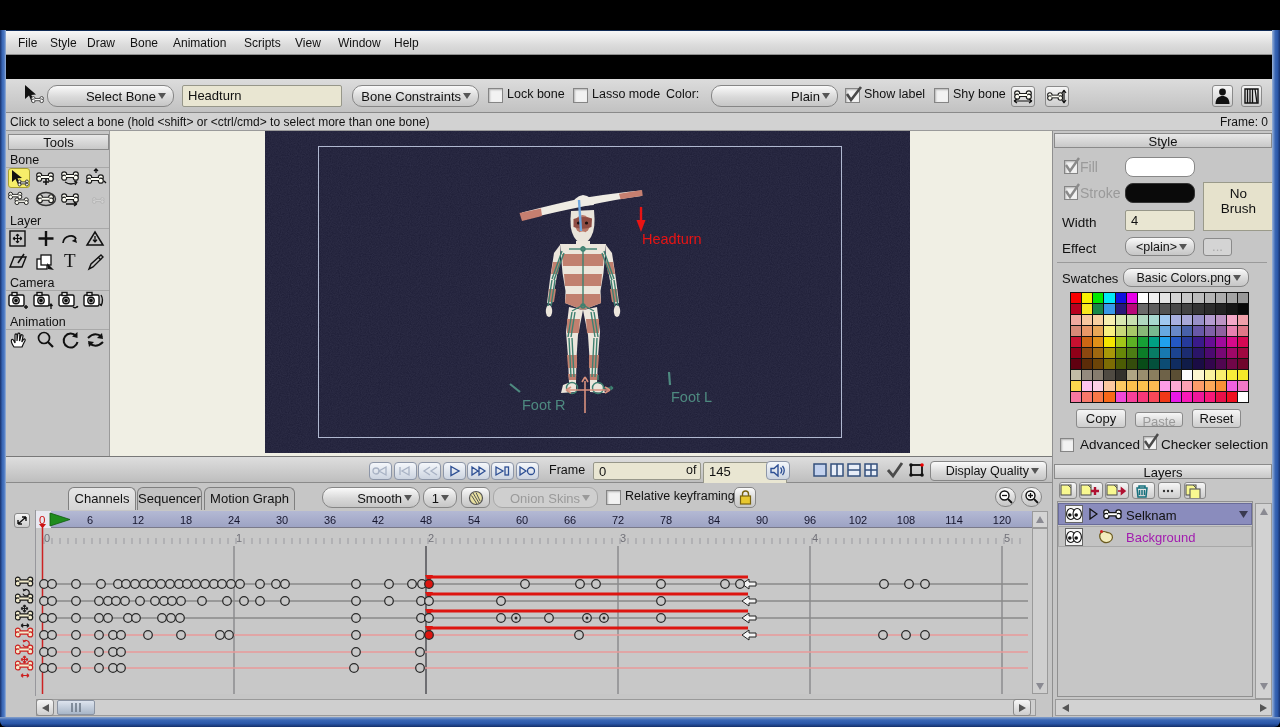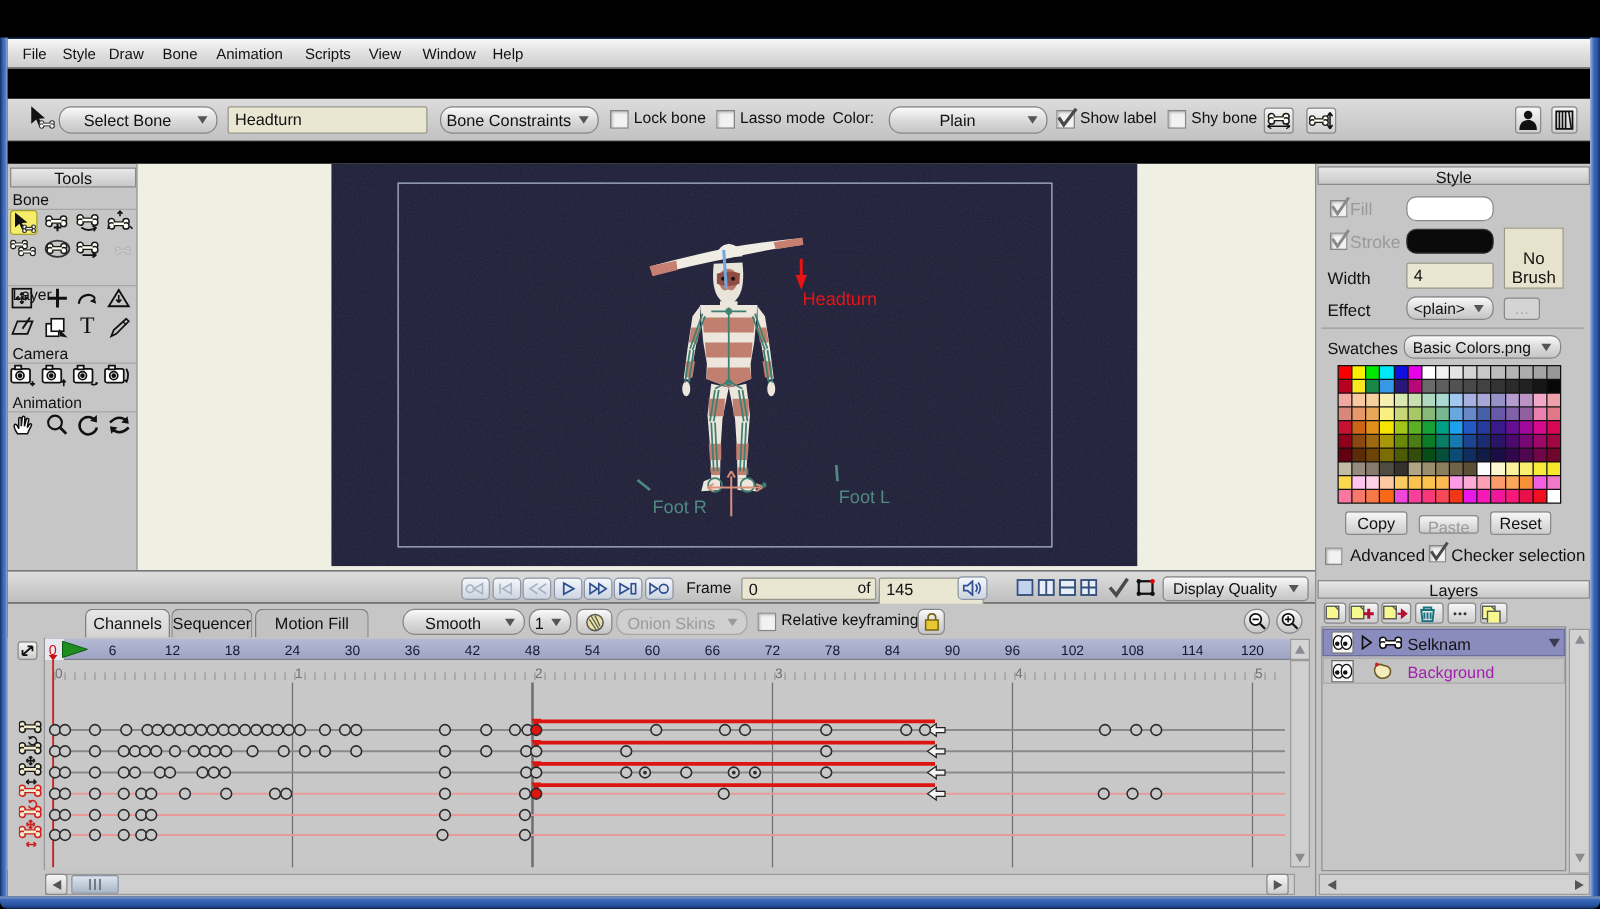--- a/index.html
+++ b/index.html
@@ -12,21 +12,21 @@
 .cb{height:18px;border:1px solid #12274a;border-top:none;position:relative}
 .cb.mn{width:29px;border-radius:0 0 0 5px;background:linear-gradient(#dce6f4 0%,#b4c6de 45%,#718cb0 52%,#5c7ca8 78%,#7e98ba 100%)}
 .cb.mx{width:27px;border-left:none;border-right:none;background:linear-gradient(#dce6f4 0%,#b4c6de 45%,#718cb0 52%,#5c7ca8 78%,#7e98ba 100%)}
 .cb.cl{width:47px;border-radius:0 0 5px 0;background:linear-gradient(#e8a88e 0%,#cc6e48 40%,#a83410 52%,#b44518 78%,#8e2e0c 100%)}
 #menubar{position:absolute;left:6px;top:30px;width:1268px;height:25px;background:linear-gradient(#f7f7f7,#dcdcdc 60%,#cfcfcf);border-top:1px solid #0f2a55;border-bottom:1px solid #8f8f8f}
 #menubar span{position:absolute;top:5px;font-size:12px;color:#111}
 #tabrow{position:absolute;left:6px;top:56px;width:1268px;height:23px;background:#bcbcbc}
 #tab1{position:absolute;left:3px;top:1px;width:119px;height:22px;background:linear-gradient(#e2e2e2,#d2d2d2);border:1px solid #777;border-bottom:none;border-radius:7px 7px 0 0;text-align:center;font-size:12.5px;color:#111;padding-top:4px}
 #toolbar{position:absolute;left:6px;top:79px;width:1268px;height:34px;background:linear-gradient(#dcdcdc,#c2c2c2);border-bottom:1px solid #8a8a8a}
 #statusbar{position:absolute;left:6px;top:113px;width:1268px;height:18px;background:#d2d2d2;border-bottom:1px solid #9a9a9a;font-size:12px;color:#111}
-.ddbtn{position:absolute;border:1px solid #868686;border-radius:10px;background:linear-gradient(#fafafa,#d9d9d9 55%,#c6c6c6);font-size:12.5px;color:#111;text-align:center;padding-right:17px}
+.ddbtn{position:absolute;border:1px solid #868686;border-radius:10px;background:linear-gradient(#fafafa,#d9d9d9 55%,#c6c6c6);font-size:12.5px;color:#111;text-align:right;padding-right:17px}
 .ddbtn .ar{position:absolute;right:7px;top:50%;margin-top:-3px;width:0;height:0;border:4.5px solid transparent;border-top:6.5px solid #555;border-bottom:none}
 .tfield{position:absolute;background:#e9e6d2;border:1px solid #97978a;border-radius:2px;font-size:13px;color:#111;padding:2px 0 0 5px}
 .cbx{position:absolute;width:15px;height:15px;background:#f2f2f2;border:1px solid #858585;box-shadow:inset 1px 1px 2px rgba(0,0,0,.25)}
 .cklbl{position:absolute;font-size:12.5px;color:#111}
 #toolspanel{position:absolute;left:6px;top:131px;width:104px;height:325px;background:#c6c6c6;border-right:1px solid #9a9a9a}
 .phead{background:linear-gradient(#e8e8e8,#c8c8c8);border:1px solid #8a8a8a;text-align:center;font-size:13px;color:#111}
 .seclbl{position:absolute;left:4px;font-size:12.5px;color:#111}
 .secline{position:absolute;left:0px;width:103px;border-top:1px solid #a8a8a8}
 #workspace{position:absolute;left:110px;top:131px;width:942px;height:325px;background:#f0efe4}
 #playbar{position:absolute;left:6px;top:456px;width:1046px;height:27px;background:linear-gradient(#dedede,#bebebe);border-top:1px solid #787878;border-bottom:1px solid #8a8a8a}
@@ -116,20 +116,24 @@
 <svg class="abs" style="left:1208px;top:8px" width="17" height="18" viewBox="0 0 17 18">
         <circle cx="8.5" cy="5" r="3.4" fill="#111"></circle>
         <path d="M1.5 17 C1.5 11 5 9 8.5 9 C12 9 15.5 11 15.5 17Z" fill="#111"></path>
       </svg>
       <div class="btn" style="left:1235px;top:6px;width:21px;height:22px"></div>
 <svg class="abs" style="left:1237px;top:8px" width="17" height="18" viewBox="0 0 17 18">
         <path d="M2 16 L2 2 L15 2 L15 16Z" fill="none" stroke="#111" stroke-width="1.4"></path>
         <path d="M4.5 2 V16 M7 2 V16 M9.5 2 V16 M12 2 L14 16" stroke="#111" stroke-width="1.3"></path>
       </svg>
     </div>
+    <div id="statusbar">
+      <span class="abs" style="left:4px;top:1.5px">Click to select a bone (hold &lt;shift&gt;  or &lt;ctrl/cmd&gt; to select more than one bone)</span>
+<span class="abs" style="left:1214px;top:1.5px">Frame: 0</span>
+    </div>
     <div id="toolspanel">
       <div class="phead" style="position:absolute;left:2px;top:3px;width:101px;height:16px">Tools</div>
       <span class="seclbl" style="top:22px">Bone</span>
       <div class="secline" style="top:36px"></div>
       <div class="abs" style="left:2px;top:37px;width:22px;height:20px;background:#f6ee6a;border:1px solid #a8a030;border-radius:3px"></div>
       <svg class="abs" style="left:3px;top:38px" width="20" height="18" viewBox="0 0 20 18">
         <path d="M3 1 L3 13 L6.5 10 L8.8 15 L10.8 14 L8.5 9.3 L13 9Z" fill="#111"></path>
         <g transform="translate(9,11) scale(0.75)">
           <g stroke="#333" stroke-width="1.3" fill="#fff">
             <circle cx="2.2" cy="2" r="2"></circle>
@@ -237,21 +241,21 @@
               <circle cx="3.2" cy="3.3" r="2.5"></circle>
               <circle cx="3.2" cy="6.7" r="2.5"></circle>
               <circle cx="14.8" cy="3.3" r="2.5"></circle>
               <circle cx="14.8" cy="6.7" r="2.5"></circle>
             </g>
             <rect x="4.8" y="3.4" width="8.4" height="3.2" fill="#ddd" stroke="none"></rect>
             <path d="M5 3.5 H13 M5 6.5 H13" stroke="#999" stroke-width="1.1" fill="none"></path>
           </g>
         </g>
       </svg>
-      <span class="seclbl" style="top:98px">Layer</span>
+      <span class="seclbl" style="top:83px">Layer</span>
       <div class="secline" style="top:97px"></div>
       <svg class="abs" style="left:2px;top:98px" width="22" height="20" viewBox="0 0 22 20">
         <rect x="2" y="2" width="15" height="15" fill="none" stroke="#111" stroke-width="1.4"></rect>
         <path d="M9.5 5 V14 M5 9.5 H14 M9.5 5 l-1.5 2 M9.5 5 l1.5 2 M9.5 14 l-1.5 -2 M9.5 14 l1.5 -2 M5 9.5 l2 -1.5 M5 9.5 l2 1.5 M14 9.5 l-2 -1.5 M14 9.5 l-2 1.5" stroke="#111" stroke-width="1.1" fill="none"></path>
       </svg>
       <svg class="abs" style="left:29px;top:98px" width="22" height="20" viewBox="0 0 22 20">
         <path d="M11 2 V17 M3.5 9.5 H18.5" stroke="#111" stroke-width="2.4"></path>
       </svg>
       <svg class="abs" style="left:54px;top:98px" width="22" height="20" viewBox="0 0 22 20">
         <path d="M3 14 C4 6 14 5 16 10" stroke="#111" stroke-width="1.7" fill="none"></path>
@@ -493,21 +497,21 @@
         <circle cx="13" cy="2" r="1.8" fill="#e00"></circle>
         <circle cx="2" cy="12" r="1.8" fill="#111"></circle>
         <circle cx="2" cy="2" r="1.8" fill="#111"></circle>
         <circle cx="13" cy="12" r="1.8" fill="#111"></circle>
       </svg>
       <div class="ddbtn" style="left:924px;top:4px;width:117px;height:20px;border-radius:4px;font-size:12.5px;color:#111;padding-top:2px">Display Quality<span class="ar" style="border-top-color:#555"></span></div>
     </div>
     <div id="timeline">
       <div class="ttab" style="left:62px;width:68px;background:linear-gradient(#e6e6e6,#d4d4d4);z-index:2">Channels</div>
       <div class="ttab" style="left:131px;width:65px;background:#c2c2c2">Sequencer</div>
-      <div class="ttab" style="left:198px;width:91px;background:#c2c2c2">Motion Fill</div>
+      <div class="ttab" style="left:198px;width:91px;background:#c2c2c2">Motion Graph</div>
       <div class="ddbtn" style="left:316px;top:4px;width:98px;height:21px;border-radius:10px;font-size:13px;color:#111;padding-top:3px">Smooth<span class="ar" style="border-top-color:#555"></span></div>
       <div class="ddbtn" style="left:417px;top:4px;width:34px;height:21px;border-radius:9px;font-size:13px;color:#111;padding-top:3px">1<span class="ar" style="border-top-color:#555"></span></div>
       <div class="ddbtn" style="left:455px;top:4px;width:29px;height:21px;border-radius:6px"></div>
       <svg class="abs" style="left:462px;top:7px" width="16" height="16">
         <circle cx="8" cy="8" r="6.5" fill="#e8e0a0" stroke="#555" stroke-width="1.2"></circle>
         <path d="M5 3 L11 13 M8 2.5 L12 11 M3.5 5.5 L9 14" stroke="#555" stroke-width="1"></path>
       </svg>
       <div class="ddbtn" style="left:487px;top:4px;width:105px;height:21px;border-radius:9px;font-size:13px;color:#9a9a9a;background:#cfcfcf;border-color:#a8a8a8;padding-top:3px">Onion Skins<span class="ar" style="border-top-color:#9a9a9a"></span></div>
       <div class="cbx" style="left:600px;top:7px"></div>
       <span class="cklbl" style="left:619px;top:6px">Relative keyframing</span>
@@ -818,21 +822,21 @@
         <path d="M4 10 L8 16 L17 3" stroke="#8a8a8a" stroke-width="2.4" fill="none"></path>
       </svg>
       <span class="abs" style="left:27px;top:28px;font-size:14px;color:#9a9a9a">Fill</span>
       <div class="abs" style="left:72px;top:26px;width:70px;height:20px;background:#fff;border:1px solid #888;border-radius:8px"></div>
       <div class="cbx" style="left:11px;top:55px;width:14px;height:14px"></div>
       <svg class="abs" style="left:9px;top:50px" width="22" height="22">
         <path d="M4 10 L8 16 L17 3" stroke="#8a8a8a" stroke-width="2.4" fill="none"></path>
       </svg>
       <span class="abs" style="left:27px;top:54px;font-size:14px;color:#9a9a9a">Stroke</span>
       <div class="abs" style="left:72px;top:52px;width:70px;height:20px;background:#0a0a0a;border:1px solid #333;border-radius:8px"></div>
-      <div class="abs" style="left:150px;top:51px;width:48px;height:49px;background:#e6e2cc;border:1px solid #9a9a8a;font-size:13.5px;color:#111;text-align:center;padding-top:16px">No<br>Brush</div>
+      <div class="abs" style="left:150px;top:51px;width:71px;height:49px;background:#e6e2cc;border:1px solid #9a9a8a;font-size:13.5px;color:#111;text-align:center;padding-top:3px">No<br>Brush</div>
       <span class="abs" style="left:9px;top:84px;font-size:13.5px;color:#111">Width</span>
       <div class="tfield" style="left:72px;top:79px;width:70px;height:21px;padding-top:2px">4</div>
       <span class="abs" style="left:9px;top:110px;font-size:13.5px;color:#111">Effect</span>
       <div class="ddbtn" style="left:72px;top:106px;width:70px;height:19px;border-radius:8px;font-size:12.5px;color:#111;padding-top:2px">&lt;plain&gt;<span class="ar" style="border-top-color:#555"></span></div>
       <div class="btn" style="left:150px;top:107px;width:29px;height:18px;color:#aaa;background:#d4d4d4">...</div>
       <div class="abs" style="left:4px;top:131px;width:210px;height:1px;background:#9a9a9a"></div>
       <span class="abs" style="left:9px;top:140px;font-size:13px;color:#111">Swatches</span>
       <div class="ddbtn" style="left:70px;top:137px;width:126px;height:19px;border-radius:8px;font-size:12.5px;color:#111;padding-top:2px">Basic Colors.png<span class="ar" style="border-top-color:#555"></span></div>
     </div>
     <div class="pal">

